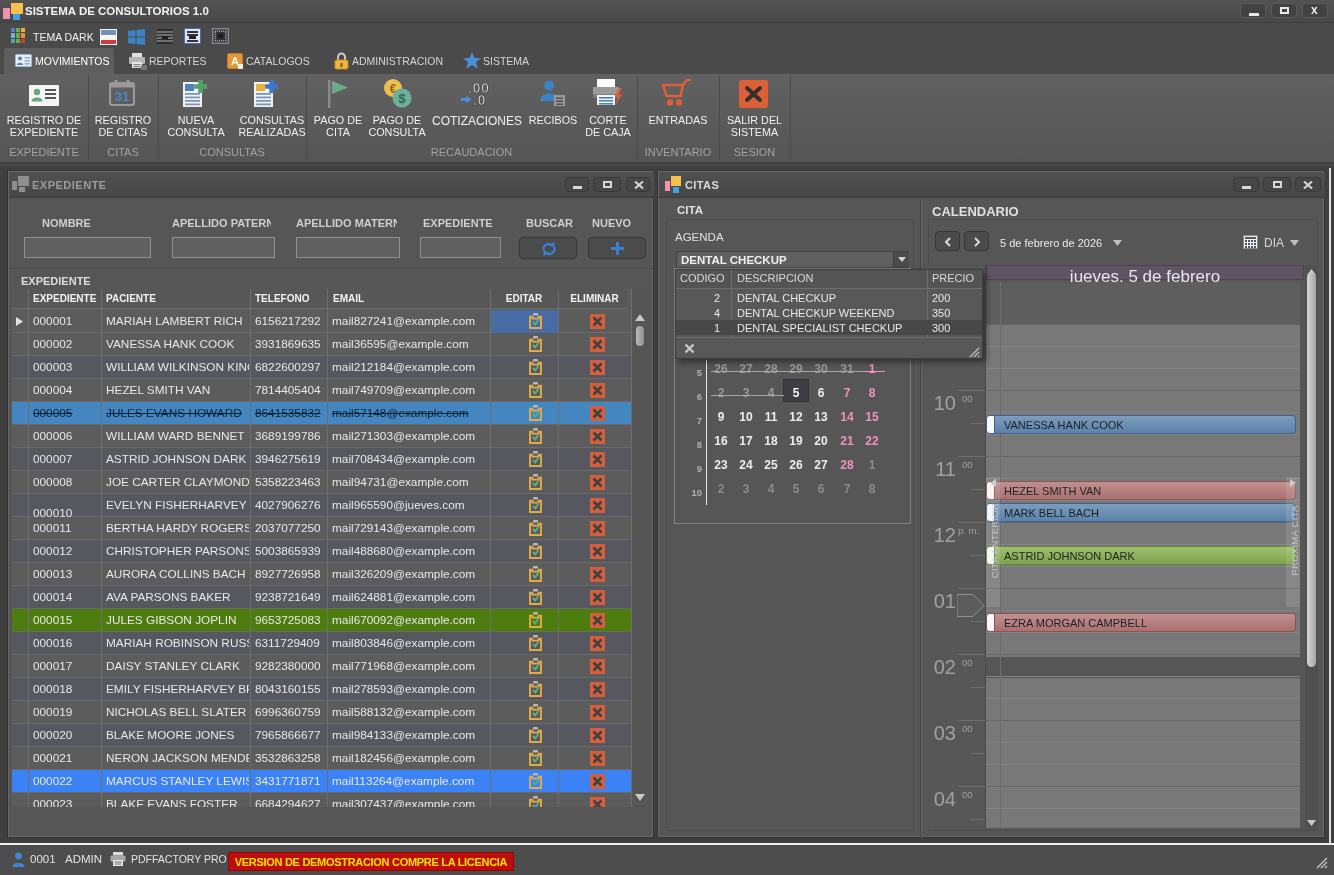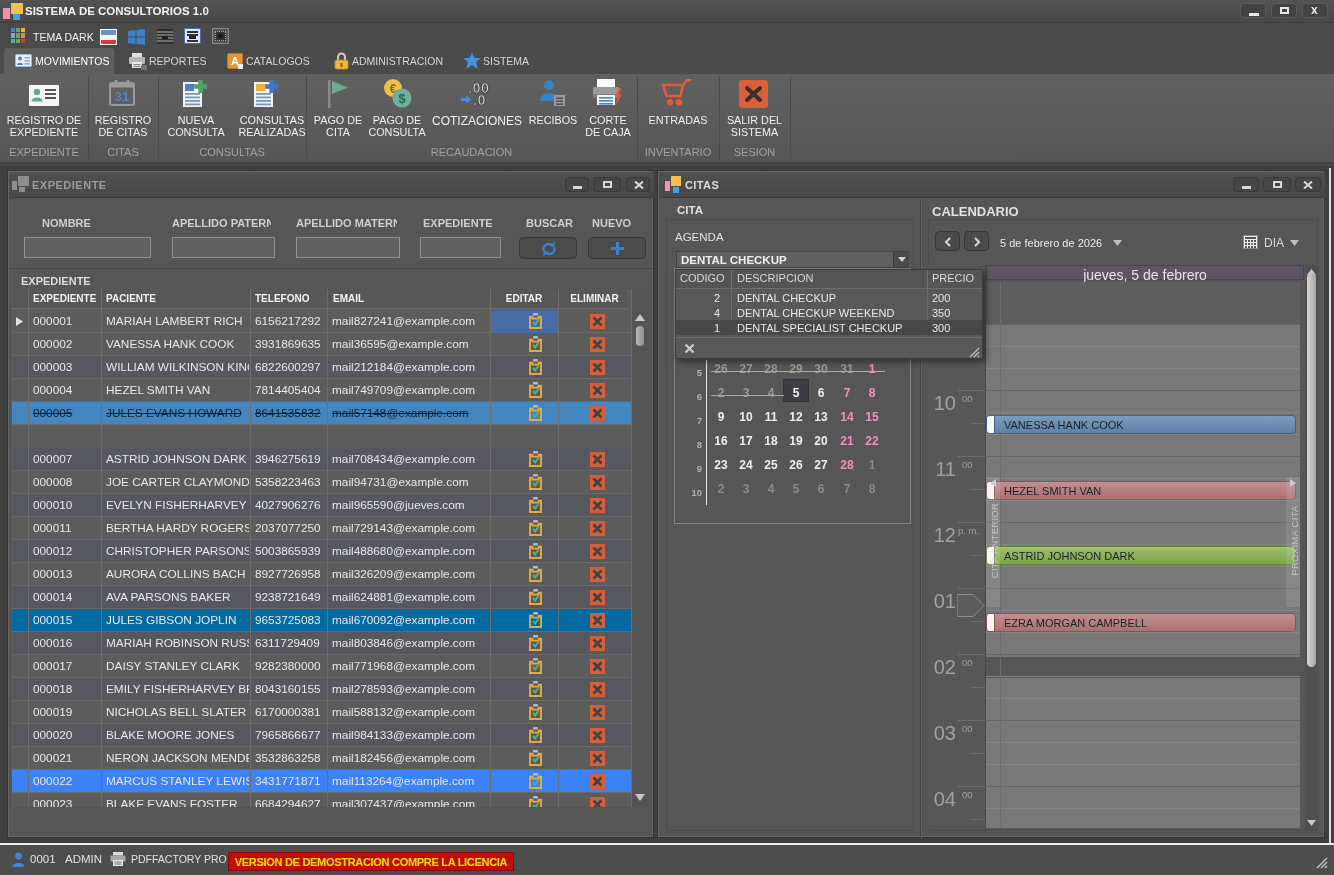--- a/index.html
+++ b/index.html
@@ -350,20 +350,34 @@
 <div class="ab txt" style="left:320px;top:4px;width:157px;overflow:hidden;color:#0d2134;text-decoration:line-through;">mail57148@example.com</div>
 <svg class="ab" style="left:517px;top:3px;" width="13" height="16" viewBox="0 0 13 16">
               <rect x="4" y="0" width="5" height="2.6" rx="0.8" fill="#b8b8b8"></rect>
               <path d="M1 3.8 V15 H12 V3.8 H9.6 V5.6 H3.4 V3.8 Z" fill="none" stroke="#e2ab48" stroke-width="1.9"></path>
               <path d="M4 9 L6.2 11.4 L9.6 6.8" stroke="#58b082" stroke-width="1.9" fill="none"></path>
             </svg>
 <div class="ab" style="left:578px;top:4px;width:15px;height:15px;background:#d35f3d;"><svg width="15" height="15" viewBox="0 0 15 15">
                 <path d="M3.5 3.5 L11.5 11.5 M11.5 3.5 L3.5 11.5" stroke="#414141" stroke-width="2.6"></path>
               </svg></div>
 </div>
+<div class="ab row" style="top:115px;background:#5c5c5c;">
+<div class="ab txt" style="left:21px;top:4px;width:66px;overflow:hidden;color:#e8e8e8;">000006</div>
+<div class="ab txt" style="left:94px;top:4px;width:143px;overflow:hidden;color:#e8e8e8;">WILLIAM WARD BENNET</div>
+<div class="ab txt" style="left:243px;top:4px;width:71px;overflow:hidden;color:#e8e8e8;">3689199786</div>
+<div class="ab txt" style="left:320px;top:4px;width:157px;overflow:hidden;color:#e8e8e8;">mail271303@example.com</div>
+<svg class="ab" style="left:517px;top:3px;" width="13" height="16" viewBox="0 0 13 16">
+              <rect x="4" y="0" width="5" height="2.6" rx="0.8" fill="#b8b8b8"></rect>
+              <path d="M1 3.8 V15 H12 V3.8 H9.6 V5.6 H3.4 V3.8 Z" fill="none" stroke="#e2ab48" stroke-width="1.9"></path>
+              <path d="M4 9 L6.2 11.4 L9.6 6.8" stroke="#58b082" stroke-width="1.9" fill="none"></path>
+            </svg>
+<div class="ab" style="left:578px;top:4px;width:15px;height:15px;background:#d35f3d;"><svg width="15" height="15" viewBox="0 0 15 15">
+                <path d="M3.5 3.5 L11.5 11.5 M11.5 3.5 L3.5 11.5" stroke="#414141" stroke-width="2.6"></path>
+              </svg></div>
+</div>
 <div class="ab row" style="top:138px;background:#56575f;">
 <div class="ab txt" style="left:21px;top:4px;width:66px;overflow:hidden;color:#e8e8e8;">000007</div>
 <div class="ab txt" style="left:94px;top:4px;width:143px;overflow:hidden;color:#e8e8e8;">ASTRID JOHNSON DARK</div>
 <div class="ab txt" style="left:243px;top:4px;width:71px;overflow:hidden;color:#e8e8e8;">3946275619</div>
 <div class="ab txt" style="left:320px;top:4px;width:157px;overflow:hidden;color:#e8e8e8;">mail708434@example.com</div>
 <svg class="ab" style="left:517px;top:3px;" width="13" height="16" viewBox="0 0 13 16">
               <rect x="4" y="0" width="5" height="2.6" rx="0.8" fill="#b8b8b8"></rect>
               <path d="M1 3.8 V15 H12 V3.8 H9.6 V5.6 H3.4 V3.8 Z" fill="none" stroke="#e2ab48" stroke-width="1.9"></path>
               <path d="M4 9 L6.2 11.4 L9.6 6.8" stroke="#58b082" stroke-width="1.9" fill="none"></path>
             </svg>
@@ -379,21 +393,21 @@
 <svg class="ab" style="left:517px;top:3px;" width="13" height="16" viewBox="0 0 13 16">
               <rect x="4" y="0" width="5" height="2.6" rx="0.8" fill="#b8b8b8"></rect>
               <path d="M1 3.8 V15 H12 V3.8 H9.6 V5.6 H3.4 V3.8 Z" fill="none" stroke="#e2ab48" stroke-width="1.9"></path>
               <path d="M4 9 L6.2 11.4 L9.6 6.8" stroke="#58b082" stroke-width="1.9" fill="none"></path>
             </svg>
 <div class="ab" style="left:578px;top:4px;width:15px;height:15px;background:#d35f3d;"><svg width="15" height="15" viewBox="0 0 15 15">
                 <path d="M3.5 3.5 L11.5 11.5 M11.5 3.5 L3.5 11.5" stroke="#414141" stroke-width="2.6"></path>
               </svg></div>
 </div>
 <div class="ab row" style="top:184px;background:#56575f;">
-<div class="ab txt" style="left:21px;top:4px;width:66px;overflow:hidden;color:#e8e8e8;">000010</div>
+<div class="ab txt" style="left:21px;top:12px;width:66px;overflow:hidden;color:#e8e8e8;">000010</div>
 <div class="ab txt" style="left:94px;top:4px;width:143px;overflow:hidden;color:#e8e8e8;">EVELYN FISHERHARVEY J...</div>
 <div class="ab txt" style="left:243px;top:4px;width:71px;overflow:hidden;color:#e8e8e8;">4027906276</div>
 <div class="ab txt" style="left:320px;top:4px;width:157px;overflow:hidden;color:#e8e8e8;">mail965590@jueves.com</div>
 <svg class="ab" style="left:517px;top:3px;" width="13" height="16" viewBox="0 0 13 16">
               <rect x="4" y="0" width="5" height="2.6" rx="0.8" fill="#b8b8b8"></rect>
               <path d="M1 3.8 V15 H12 V3.8 H9.6 V5.6 H3.4 V3.8 Z" fill="none" stroke="#e2ab48" stroke-width="1.9"></path>
               <path d="M4 9 L6.2 11.4 L9.6 6.8" stroke="#58b082" stroke-width="1.9" fill="none"></path>
             </svg>
 <div class="ab" style="left:578px;top:4px;width:15px;height:15px;background:#d35f3d;"><svg width="15" height="15" viewBox="0 0 15 15">
                 <path d="M3.5 3.5 L11.5 11.5 M11.5 3.5 L3.5 11.5" stroke="#414141" stroke-width="2.6"></path>
@@ -448,21 +462,21 @@
 <div class="ab txt" style="left:320px;top:4px;width:157px;overflow:hidden;color:#e8e8e8;">mail624881@example.com</div>
 <svg class="ab" style="left:517px;top:3px;" width="13" height="16" viewBox="0 0 13 16">
               <rect x="4" y="0" width="5" height="2.6" rx="0.8" fill="#b8b8b8"></rect>
               <path d="M1 3.8 V15 H12 V3.8 H9.6 V5.6 H3.4 V3.8 Z" fill="none" stroke="#e2ab48" stroke-width="1.9"></path>
               <path d="M4 9 L6.2 11.4 L9.6 6.8" stroke="#58b082" stroke-width="1.9" fill="none"></path>
             </svg>
 <div class="ab" style="left:578px;top:4px;width:15px;height:15px;background:#d35f3d;"><svg width="15" height="15" viewBox="0 0 15 15">
                 <path d="M3.5 3.5 L11.5 11.5 M11.5 3.5 L3.5 11.5" stroke="#414141" stroke-width="2.6"></path>
               </svg></div>
 </div>
-<div class="ab row" style="top:299px;background:#0369a1;">
+<div class="ab row" style="top:299px;background:#4d7c0f;">
 <div class="ab txt" style="left:21px;top:4px;width:66px;overflow:hidden;color:#e8e8e8;">000015</div>
 <div class="ab txt" style="left:94px;top:4px;width:143px;overflow:hidden;color:#e8e8e8;">JULES GIBSON JOPLIN</div>
 <div class="ab txt" style="left:243px;top:4px;width:71px;overflow:hidden;color:#e8e8e8;">9653725083</div>
 <div class="ab txt" style="left:320px;top:4px;width:157px;overflow:hidden;color:#e8e8e8;">mail670092@example.com</div>
 <svg class="ab" style="left:517px;top:3px;" width="13" height="16" viewBox="0 0 13 16">
               <rect x="4" y="0" width="5" height="2.6" rx="0.8" fill="#b8b8b8"></rect>
               <path d="M1 3.8 V15 H12 V3.8 H9.6 V5.6 H3.4 V3.8 Z" fill="none" stroke="#e2ab48" stroke-width="1.9"></path>
               <path d="M4 9 L6.2 11.4 L9.6 6.8" stroke="#58b082" stroke-width="1.9" fill="none"></path>
             </svg>
 <div class="ab" style="left:578px;top:4px;width:15px;height:15px;background:#d35f3d;"><svg width="15" height="15" viewBox="0 0 15 15">
@@ -507,21 +521,21 @@
               <path d="M1 3.8 V15 H12 V3.8 H9.6 V5.6 H3.4 V3.8 Z" fill="none" stroke="#e2ab48" stroke-width="1.9"></path>
               <path d="M4 9 L6.2 11.4 L9.6 6.8" stroke="#58b082" stroke-width="1.9" fill="none"></path>
             </svg>
 <div class="ab" style="left:578px;top:4px;width:15px;height:15px;background:#d35f3d;"><svg width="15" height="15" viewBox="0 0 15 15">
                 <path d="M3.5 3.5 L11.5 11.5 M11.5 3.5 L3.5 11.5" stroke="#414141" stroke-width="2.6"></path>
               </svg></div>
 </div>
 <div class="ab row" style="top:391px;background:#5c5c5c;">
 <div class="ab txt" style="left:21px;top:4px;width:66px;overflow:hidden;color:#e8e8e8;">000019</div>
 <div class="ab txt" style="left:94px;top:4px;width:143px;overflow:hidden;color:#e8e8e8;">NICHOLAS BELL SLATER</div>
-<div class="ab txt" style="left:243px;top:4px;width:71px;overflow:hidden;color:#e8e8e8;">6170000381</div>
+<div class="ab txt" style="left:243px;top:4px;width:71px;overflow:hidden;color:#e8e8e8;">6996360759</div>
 <div class="ab txt" style="left:320px;top:4px;width:157px;overflow:hidden;color:#e8e8e8;">mail588132@example.com</div>
 <svg class="ab" style="left:517px;top:3px;" width="13" height="16" viewBox="0 0 13 16">
               <rect x="4" y="0" width="5" height="2.6" rx="0.8" fill="#b8b8b8"></rect>
               <path d="M1 3.8 V15 H12 V3.8 H9.6 V5.6 H3.4 V3.8 Z" fill="none" stroke="#e2ab48" stroke-width="1.9"></path>
               <path d="M4 9 L6.2 11.4 L9.6 6.8" stroke="#58b082" stroke-width="1.9" fill="none"></path>
             </svg>
 <div class="ab" style="left:578px;top:4px;width:15px;height:15px;background:#d35f3d;"><svg width="15" height="15" viewBox="0 0 15 15">
                 <path d="M3.5 3.5 L11.5 11.5 M11.5 3.5 L3.5 11.5" stroke="#414141" stroke-width="2.6"></path>
               </svg></div>
 </div>
@@ -718,21 +732,21 @@
         <div class="ab" style="left:4px;top:10px;width:2px;height:2px;background:#555;"></div>
         <div class="ab" style="left:7px;top:10px;width:2px;height:2px;background:#555;"></div>
         <div class="ab" style="left:10px;top:10px;width:2px;height:2px;background:#555;"></div>
       </div>
     <div class="ab txt" style="left:606px;top:65px;font-size:12px;color:#d8d8d8;">DIA</div>
     <svg class="ab" style="left:632px;top:69px;" width="9" height="6" viewBox="0 0 9 6">
         <polygon points="0,0 9,0 4.5,6" fill="#c0c0c0"></polygon>
       </svg>
     <div class="ab" style="left:270px;top:94px;width:57px;height:563px;background:#575757;"></div>
     <div class="ab" style="left:328px;top:94px;width:318px;height:15px;background:#5e5463;border:1px solid #4a4350;">
-        <div class="ab txt" style="left:0;top:1px;width:316px;text-align:center;font-size:14px;color:#e8e4ec;">jueves, 5 de febrero</div>
+        <div class="ab txt" style="left:0;top:1px;width:316px;text-align:center;font-size:17px;color:#e8e4ec;">jueves, 5 de febrero</div>
       </div>
     <div class="ab" style="left:328px;top:111px;width:314px;height:546px;background:#787878;"></div>
     <div class="ab" style="left:328px;top:111px;width:314px;height:42px;background:#5e5e5e;"></div>
     <div class="ab" style="left:328px;top:486px;width:314px;height:21px;background:#565656;"></div>
     <div class="ab" style="left:328px;top:153px;width:314px;height:1px;background:#666666;"></div>
     <div class="ab" style="left:328px;top:219px;width:314px;height:1px;background:#666666;"></div>
     <div class="ab" style="left:328px;top:285px;width:314px;height:1px;background:#666666;"></div>
     <div class="ab" style="left:328px;top:351px;width:314px;height:1px;background:#666666;"></div>
     <div class="ab" style="left:328px;top:417px;width:314px;height:1px;background:#666666;"></div>
     <div class="ab" style="left:328px;top:483px;width:314px;height:1px;background:#666666;"></div>
@@ -788,20 +802,24 @@
         <polygon points="0,0.5 16,0.5 27,11.5 16,22.5 0,22.5" fill="#5c5c5c" stroke="#909090" stroke-width="1"></polygon>
       </svg>
     <div class="ab" style="left:328px;top:244px;width:310px;height:19px;background:linear-gradient(#7b9cbd,#5d82a8);border:1px solid #42608a;border-radius:4px;">
         <div class="ab" style="left:0;top:0;width:8px;height:17px;background:#f8f8f8;border-radius:3px 0 0 3px;border-right:1px solid #42608a;"></div>
         <div class="ab txt" style="left:17px;top:3px;font-size:11px;color:#1b2026;">VANESSA HANK COOK</div>
       </div>
     <div class="ab" style="left:328px;top:310px;width:310px;height:19px;background:linear-gradient(#c29090,#aa7070);border:1px solid #8a5454;border-radius:4px;">
         <div class="ab" style="left:0;top:0;width:8px;height:17px;background:#f8f8f8;border-radius:3px 0 0 3px;border-right:1px solid #8a5454;"></div>
         <div class="ab txt" style="left:17px;top:3px;font-size:11px;color:#1b2026;">HEZEL SMITH VAN</div>
       </div>
+    <div class="ab" style="left:328px;top:332px;width:310px;height:19px;background:linear-gradient(#7b9cbd,#5d82a8);border:1px solid #42608a;border-radius:4px;">
+        <div class="ab" style="left:0;top:0;width:8px;height:17px;background:#f8f8f8;border-radius:3px 0 0 3px;border-right:1px solid #42608a;"></div>
+        <div class="ab txt" style="left:17px;top:3px;font-size:11px;color:#1b2026;">MARK BELL BACH</div>
+      </div>
     <div class="ab" style="left:328px;top:375px;width:310px;height:19px;background:linear-gradient(#9fc06f,#7ea24b);border:1px solid #66863a;border-radius:4px;">
         <div class="ab" style="left:0;top:0;width:8px;height:17px;background:#f8f8f8;border-radius:3px 0 0 3px;border-right:1px solid #6a8545;"></div>
         <div class="ab txt" style="left:17px;top:3px;font-size:11px;color:#1b2026;">ASTRID JOHNSON DARK</div>
       </div>
     <div class="ab" style="left:328px;top:442px;width:310px;height:19px;background:linear-gradient(#c29090,#aa7070);border:1px solid #8a5454;border-radius:4px;">
         <div class="ab" style="left:0;top:0;width:8px;height:17px;background:#f8f8f8;border-radius:3px 0 0 3px;border-right:1px solid #8a5454;"></div>
         <div class="ab txt" style="left:17px;top:3px;font-size:11px;color:#1b2026;">EZRA MORGAN CAMPBELL</div>
       </div>
     <div class="ab" style="left:328px;top:306px;width:14px;height:130px;background:rgba(230,230,230,0.14);">
         <svg class="ab" style="left:4px;top:2px;" width="6" height="8" viewBox="0 0 6 8">

